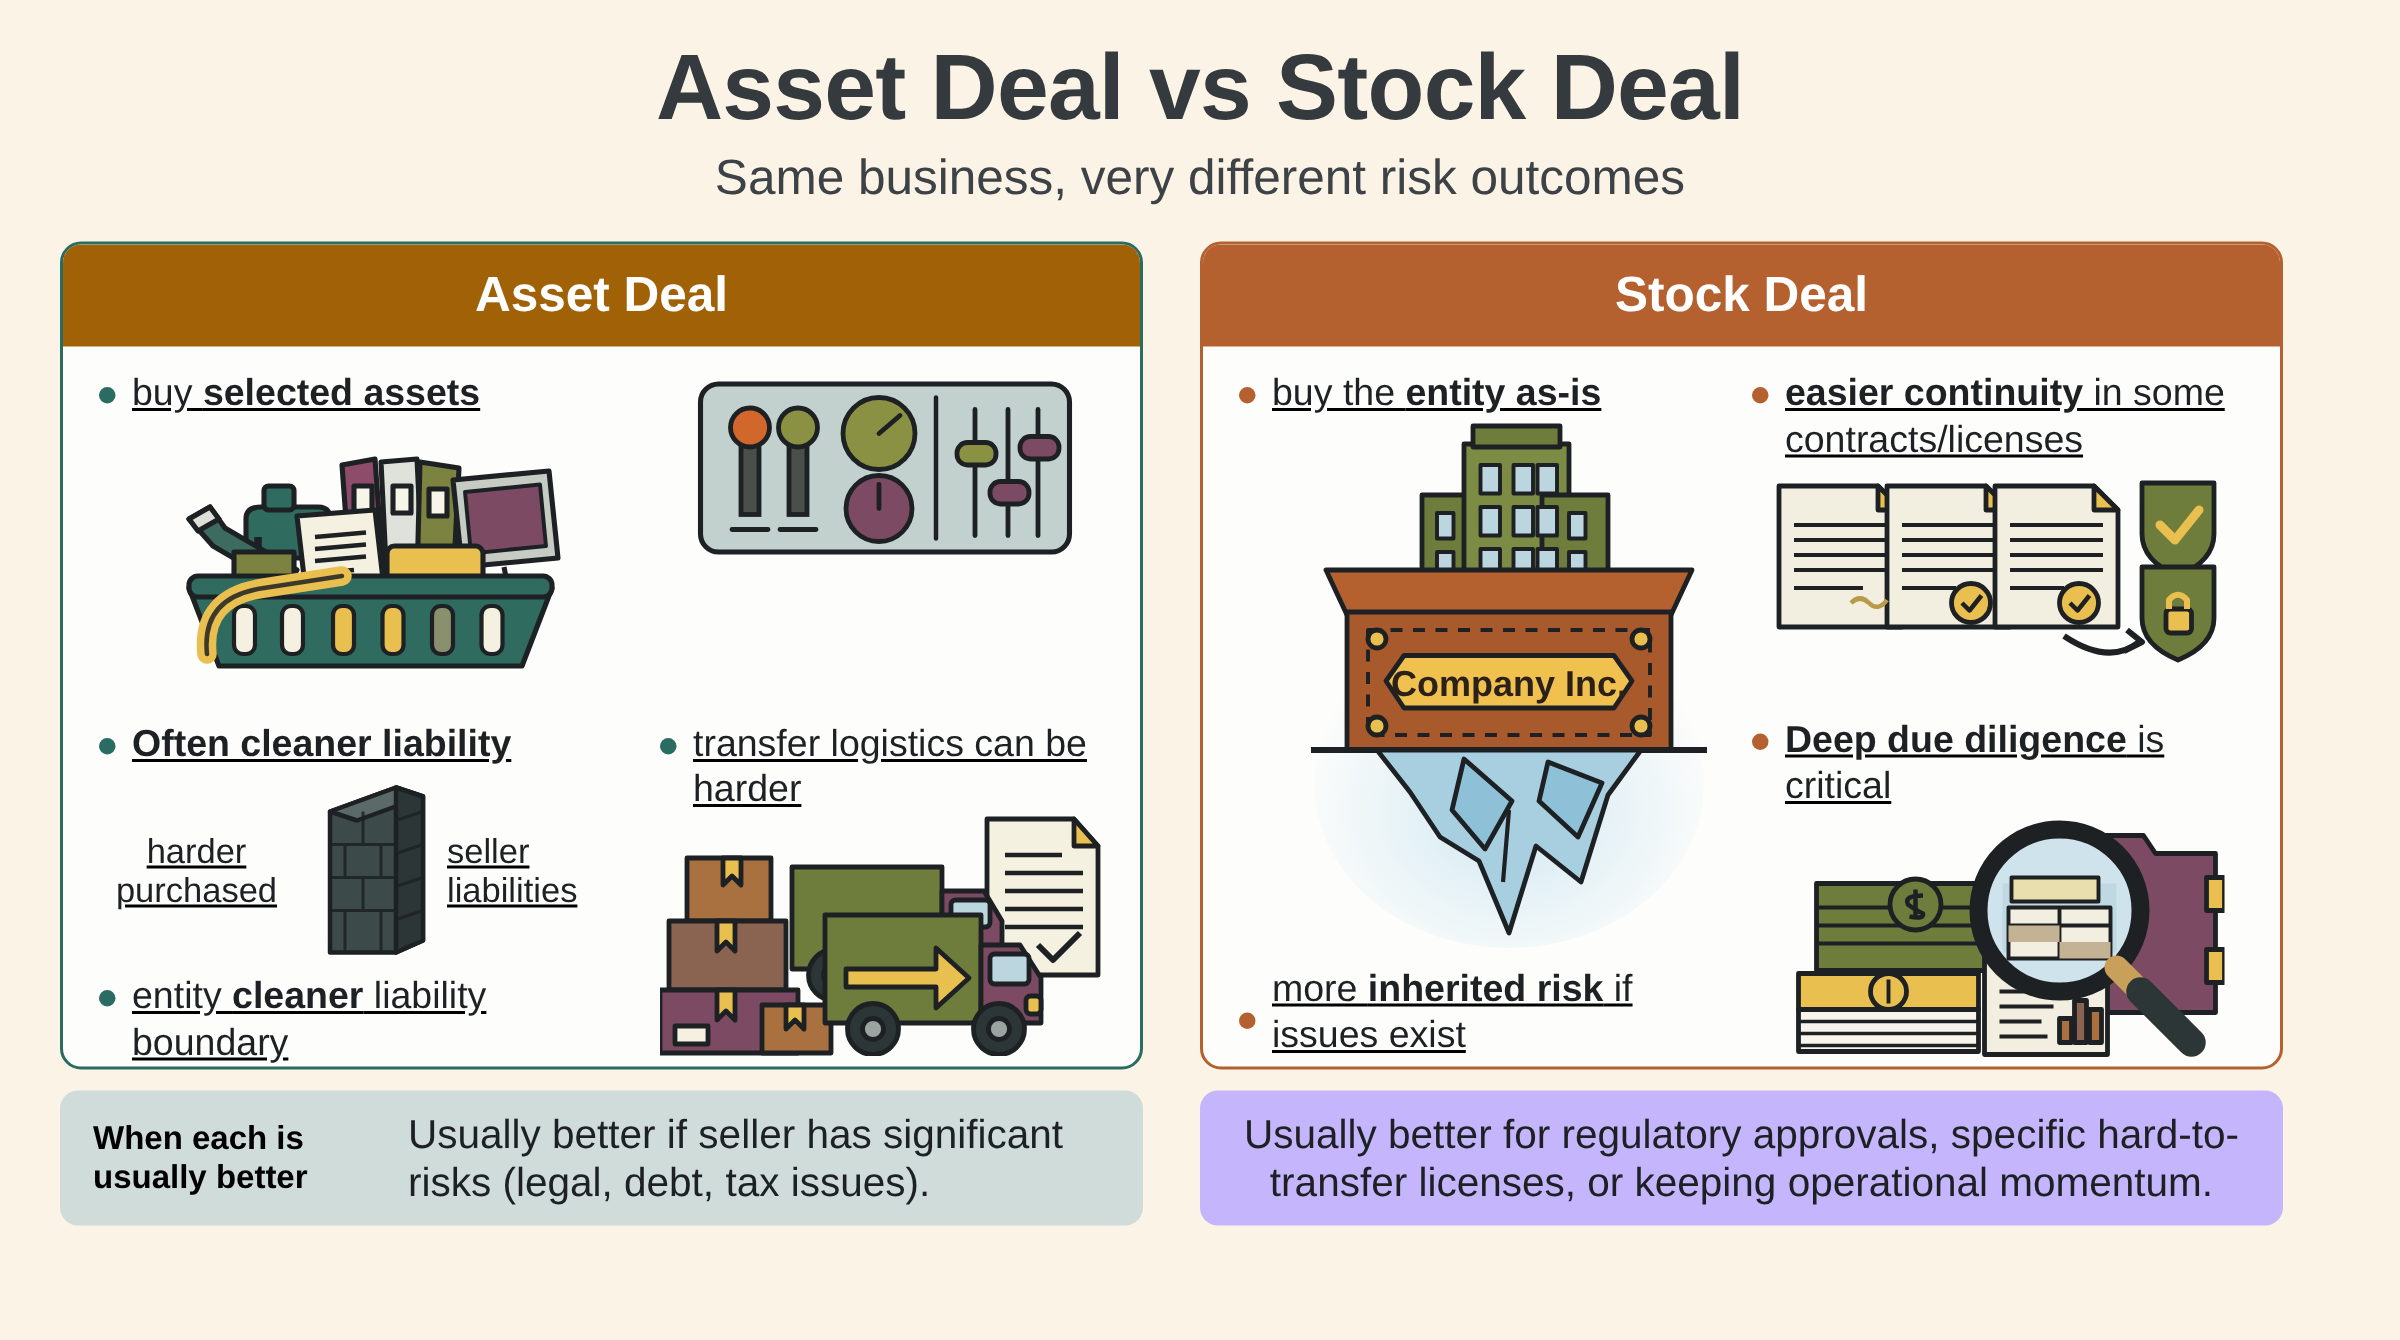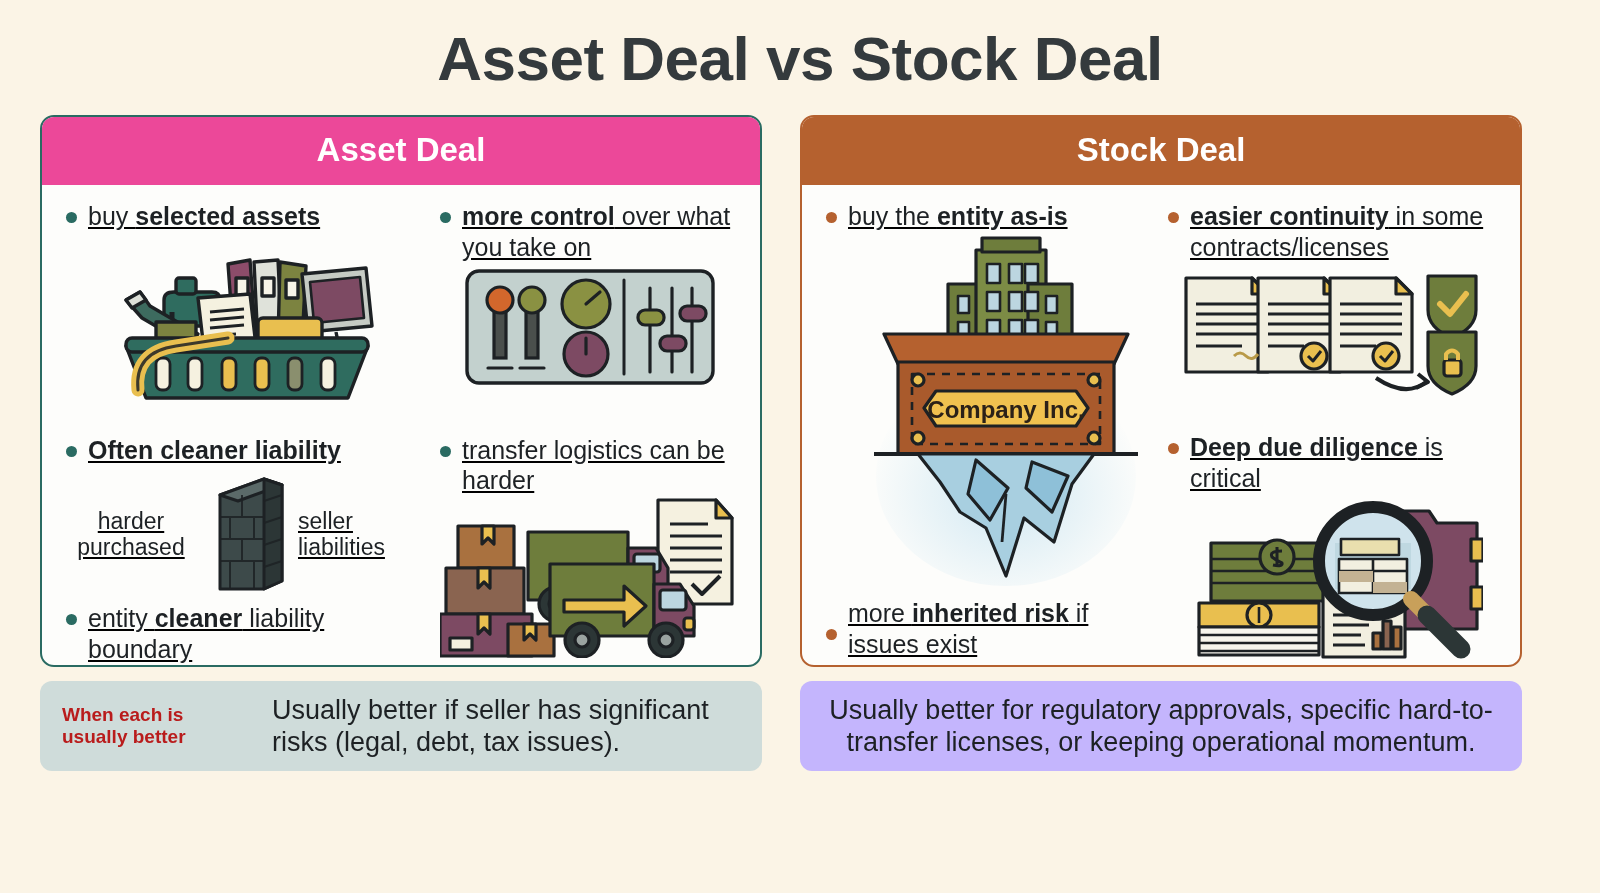--- a/index.html
+++ b/index.html
@@ -29,21 +29,21 @@
   .col { width: 722px; display: flex; flex-direction: column; }
 
   .card {
     border-radius: 14px; overflow: hidden; background: #fdfdfb;
     border: 2px solid #2a6b62;
     height: 552px; display: flex; flex-direction: column;
   }
   .card.stock { border-color: #b5612f; }
 
   .card-head {
-    background: #ec4899; color: #ffffff; text-align: center;
+    background: #a16207; color: #ffffff; text-align: center;
     font-size: 33px; font-weight: bold; padding: 14px 0 16px;
   }
   .card.stock .card-head { background: #b5612f; }
 
   .card-body {
     flex: 1; display: grid; grid-template-columns: 1fr 1fr;
     grid-template-rows: 1fr 1fr; padding: 14px 16px 8px 18px; text-decoration: underline;
   }
 
   .quad { position: relative; padding: 2px 6px; }
@@ -79,39 +79,40 @@
   .wall-label.right { text-align: left; }
 
   
   .footer {
     margin-top: 14px; border-radius: 12px; height: 90px;
     display: flex; align-items: center; padding: 0 22px;
   }
   .footer.asset { background: #cfdcda; gap: 20px; }
   .footer.stock { background: #c4b5fd; justify-content: flex-start; }
   .footer-label {
-    font-size: 19px; font-weight: bold; color: #b91c1c; line-height: 1.18;
+    font-size: 22px; font-weight: bold; color: #000000; line-height: 1.18;
     width: 190px; flex: none;
   }
   .footer-text {
     font-size: 27px; color: #1d2124; line-height: 1.2;
   }
   .footer.stock .footer-text { text-align: center; }
 
   
   .iceberg-quad { grid-row: span 2; display: flex; flex-direction: column; }
   .iceberg-quad .art { flex: 1; align-items: flex-start; justify-content: flex-end; }
 </style>
 </head>
 <body>
 
 <div class="page">
 
   <div class="header">
     <div class="title">Asset Deal vs Stock Deal</div>
+    <div class="subtitle">Same business, very different risk outcomes</div>
   </div>
 
   <div class="columns">
 
     <div class="col asset">
       <div class="card asset">
         <div class="card-head">Asset Deal</div>
         <div class="card-body">
 
           <div class="quad q-tl">
@@ -164,24 +165,20 @@
                   </g>
 
                   <path d="M22 156 Q18 118 60 112 L112 104" fill="none" stroke="#e9bf4f" stroke-width="13" stroke-linecap="round"></path>
                   <path d="M22 156 Q18 118 60 112 L112 104" fill="none" stroke="#1d2124" stroke-width="3" stroke-linecap="round" opacity="0.85"></path>
                 </g>
               </svg>
             </div>
           </div>
 
           <div class="quad q-tr">
-            <div class="bullet-line">
-              <span class="dot"></span>
-              <span><b>more control</b><span> over what you take on</span></span>
-            </div>
             <div class="art">
               <svg width="252" height="118" viewBox="0 0 252 118">
                 <rect x="3" y="3" width="246" height="112" rx="12" fill="#c3d1ce" stroke="#1d2124" stroke-width="3.4"></rect>
                 <g stroke="#1d2124" stroke-width="3.2" stroke-linecap="round">
                   <rect x="30" y="38" width="12" height="52" fill="#4a4f4c"></rect>
                   <circle cx="36" cy="32" r="13" fill="#d2672c"></circle>
                   <path d="M24 100 L48 100"></path>
                   <rect x="62" y="38" width="12" height="52" fill="#4a4f4c"></rect>
                   <circle cx="68" cy="32" r="13" fill="#8a9142"></circle>
                   <path d="M56 100 L80 100"></path>

